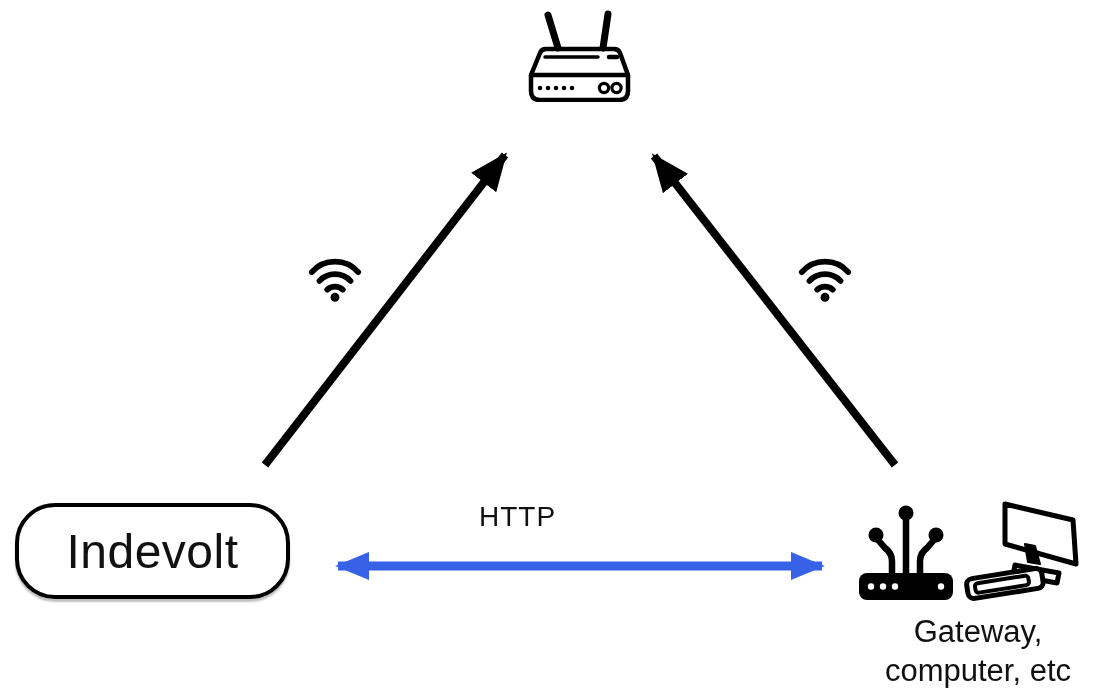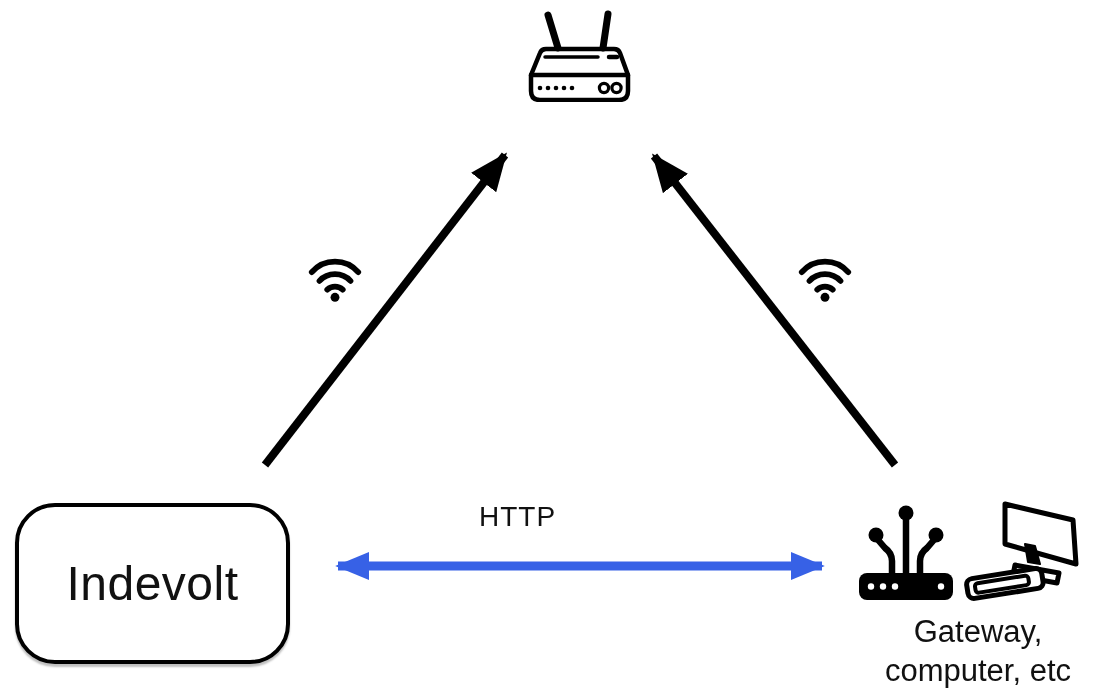--- a/index.html
+++ b/index.html
@@ -19,21 +19,21 @@
   .black-arrow{stroke:var(--arrow_black);stroke-width:8;}
   .blue-arrow{stroke:var(--arrow_blue);stroke-width:9;}
   #ah-black path{fill:var(--arrow_black);}
   #ah-blue path{fill:var(--arrow_blue);}
   .icon-stroke{stroke:#000;fill:none;}
   .http-label{
     left:479px;top:499px;width:200px;text-align:left;
     font-size:28px;line-height:36px;color:var(--text);letter-spacing:1px;
   }
   .indevolt-box{
-    left:15px;top:503px;width:275px;height:161px;
+    left:15px;top:503px;width:275px;height:96px;
     border:4px solid #000;border-radius:40px;background:#fff;
     display:flex;align-items:center;justify-content:center;
     box-shadow:0 3px 2px rgba(0,0,0,0.25);
   }
   .indevolt-box span{font-size:48px;letter-spacing:0.5px;color:var(--text);}
   .gateway-label{
     left:848px;top:612px;width:260px;text-align:center;
     font-size:31px;line-height:39px;color:var(--text);
   }
   .gateway-label span{display:block;}

